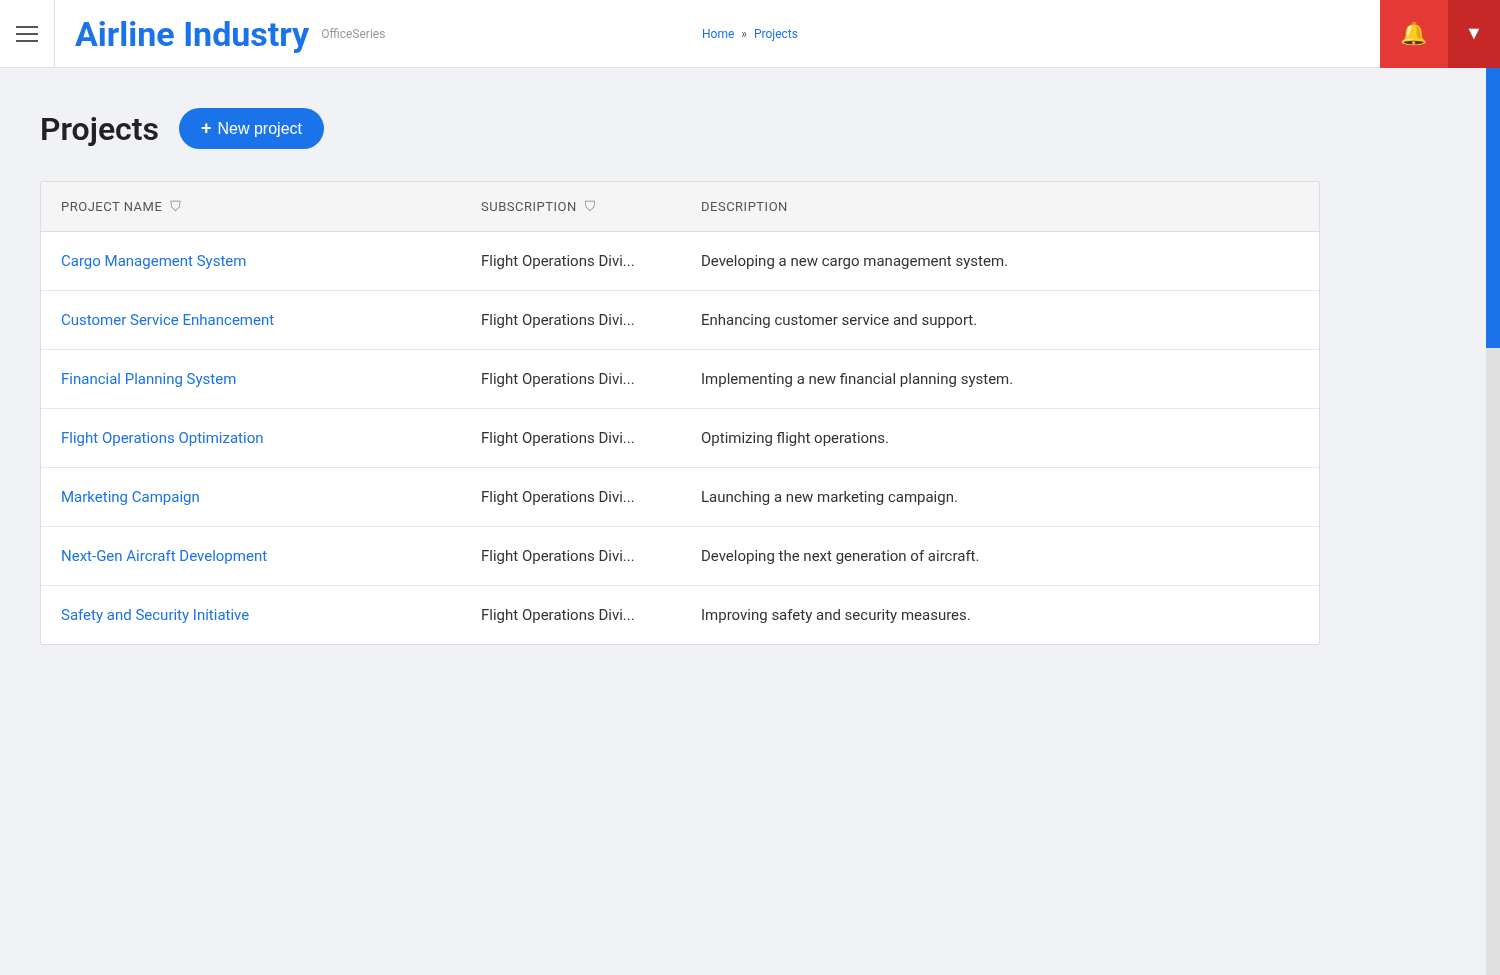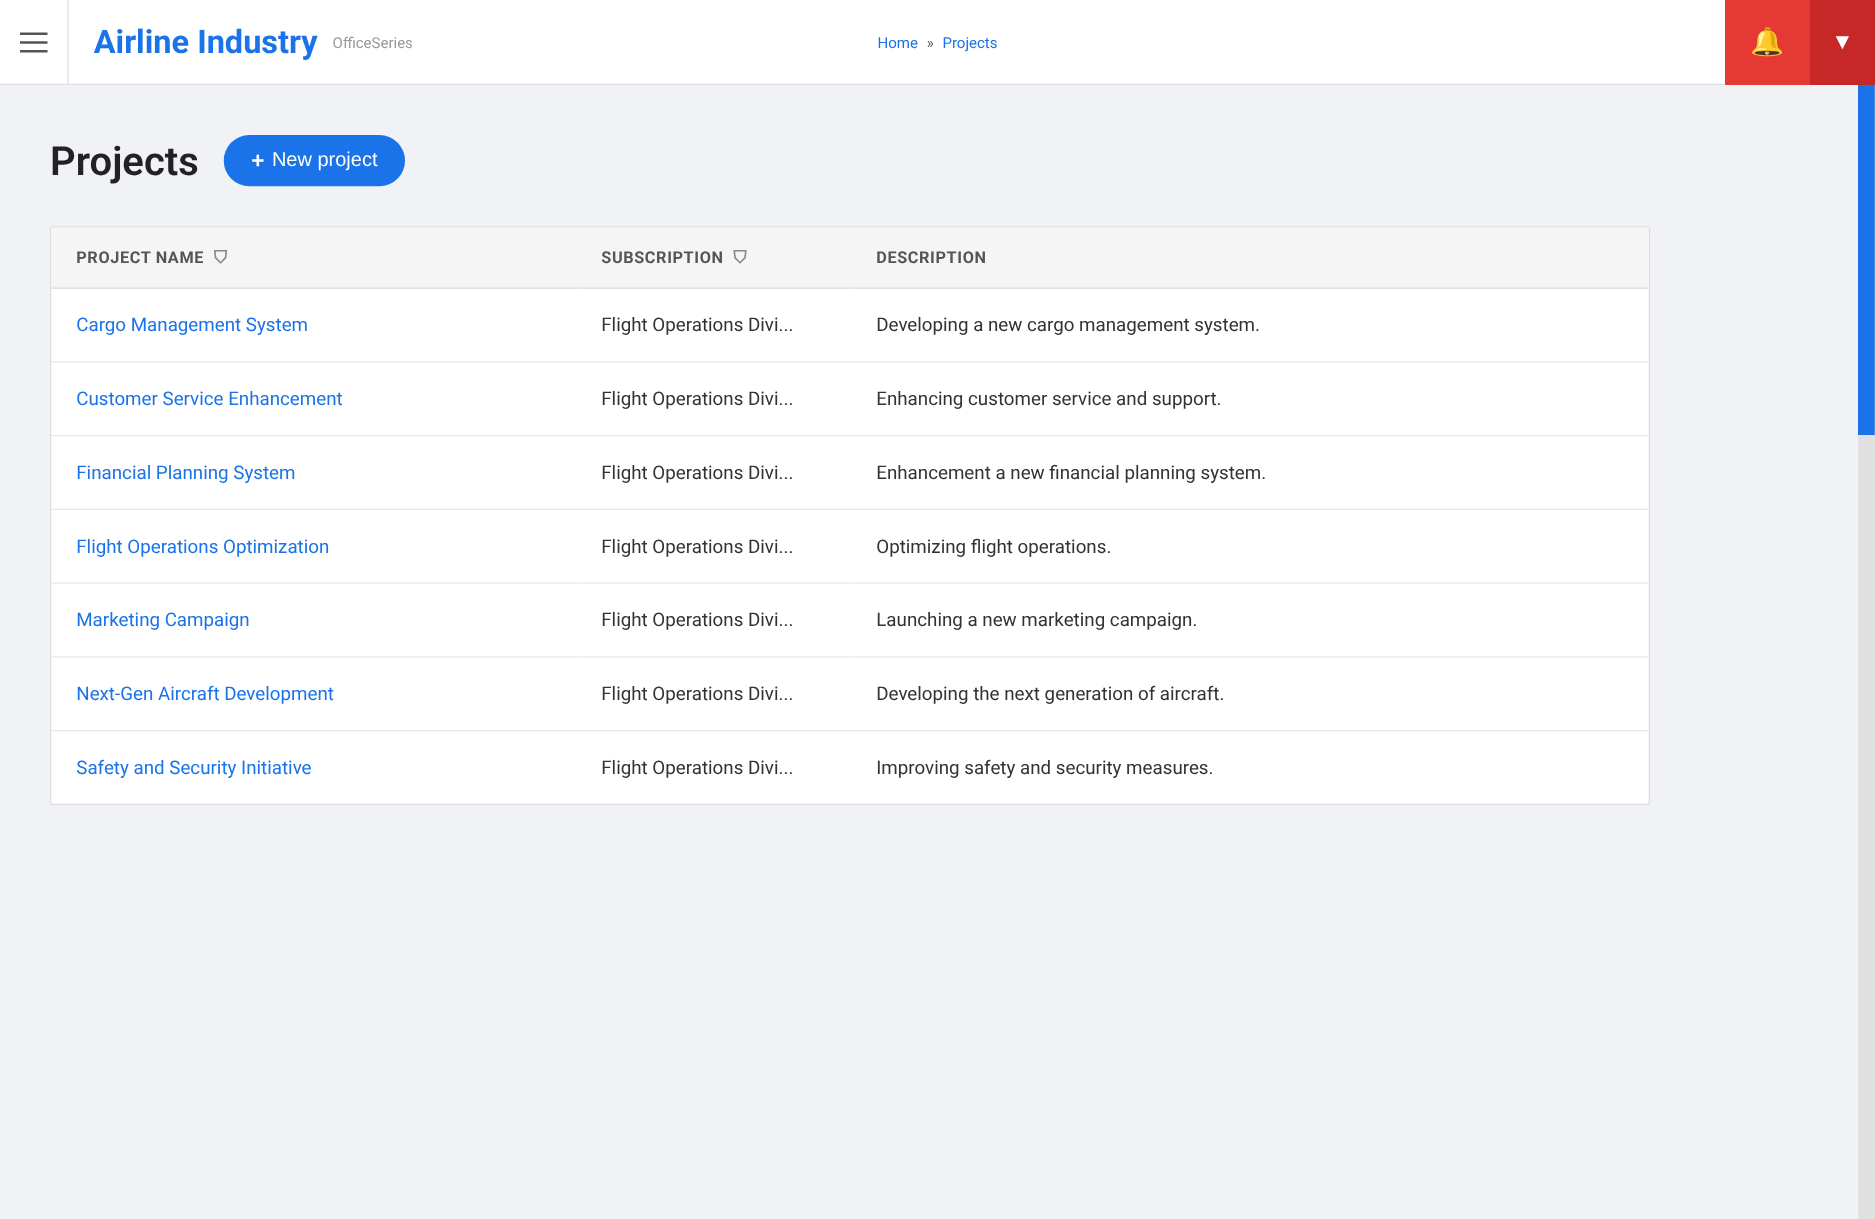--- a/index.html
+++ b/index.html
@@ -44,21 +44,21 @@
 
     .header-divider {
       width: 1px;
       height: 68px;
       background: #e0e0e0;
       margin-right: 20px;
     }
 
     .header-title {
       color: #1a73e8;
-      font-size: 26px;
+      font-size: 34px;
       font-weight: 700;
       margin-right: 12px;
     }
 
     .header-subtitle {
       color: #999;
       font-size: 12px;
       font-weight: 400;
     }
 
@@ -162,21 +162,21 @@
     }
 
     thead tr {
       background: #f5f5f5;
     }
 
     thead th {
       padding: 16px 20px;
       text-align: left;
       font-size: 13px;
-      font-weight: 700;
+      font-weight: 400;
       color: #555;
       letter-spacing: 0.5px;
       border-bottom: 1px solid #ddd;
       text-transform: uppercase;
     }
 
     .th-project-name {
       width: 420px;
     }
 
@@ -306,21 +306,21 @@
             <td>Developing a new cargo management system.</td>
           </tr>
           <tr>
             <td><a class="project-link" href="#">Customer Service Enhancement</a></td>
             <td>Flight Operations Divi...</td>
             <td>Enhancing customer service and support.</td>
           </tr>
           <tr>
             <td><a class="project-link" href="#">Financial Planning System</a></td>
             <td>Flight Operations Divi...</td>
-            <td>Enhancement a new financial planning system.</td>
+            <td>Implementing a new financial planning system.</td>
           </tr>
           <tr>
             <td><a class="project-link" href="#">Flight Operations Optimization</a></td>
             <td>Flight Operations Divi...</td>
             <td>Optimizing flight operations.</td>
           </tr>
           <tr>
             <td><a class="project-link" href="#">Marketing Campaign</a></td>
             <td>Flight Operations Divi...</td>
             <td>Launching a new marketing campaign.</td>

